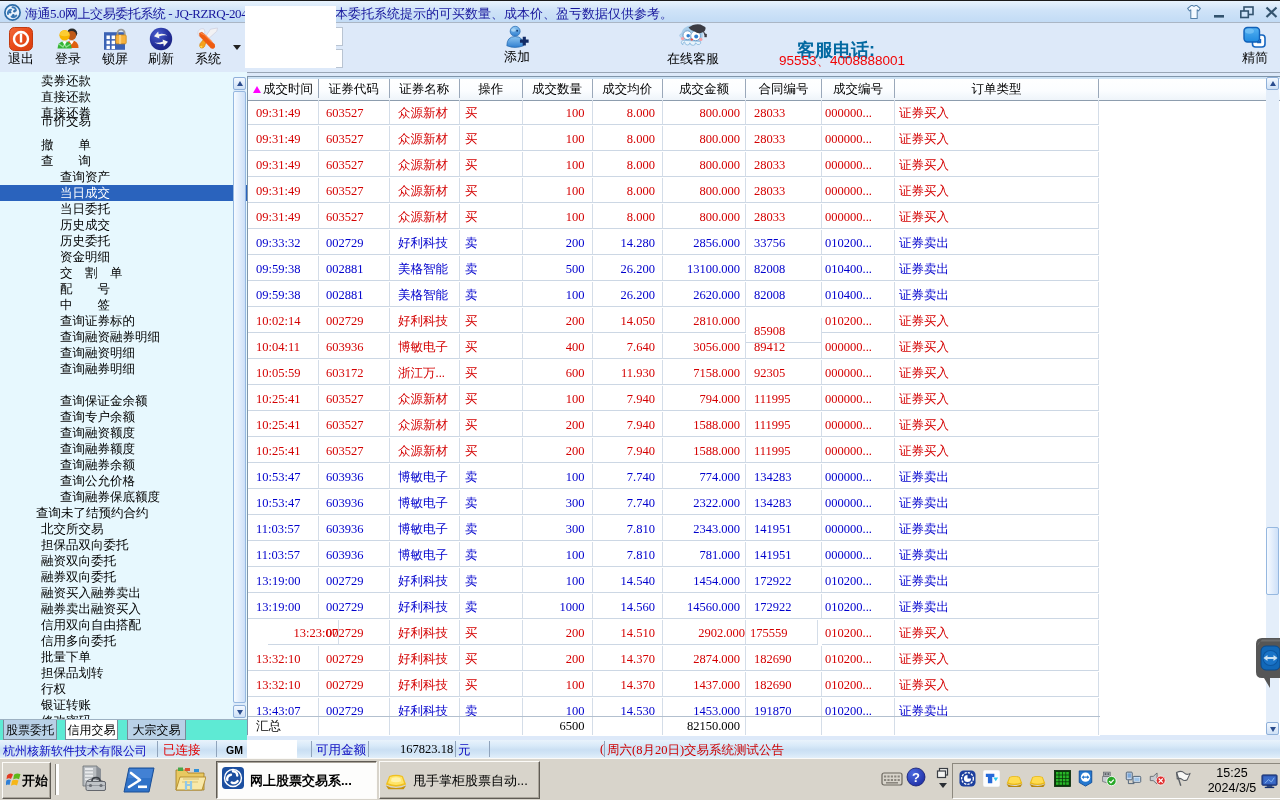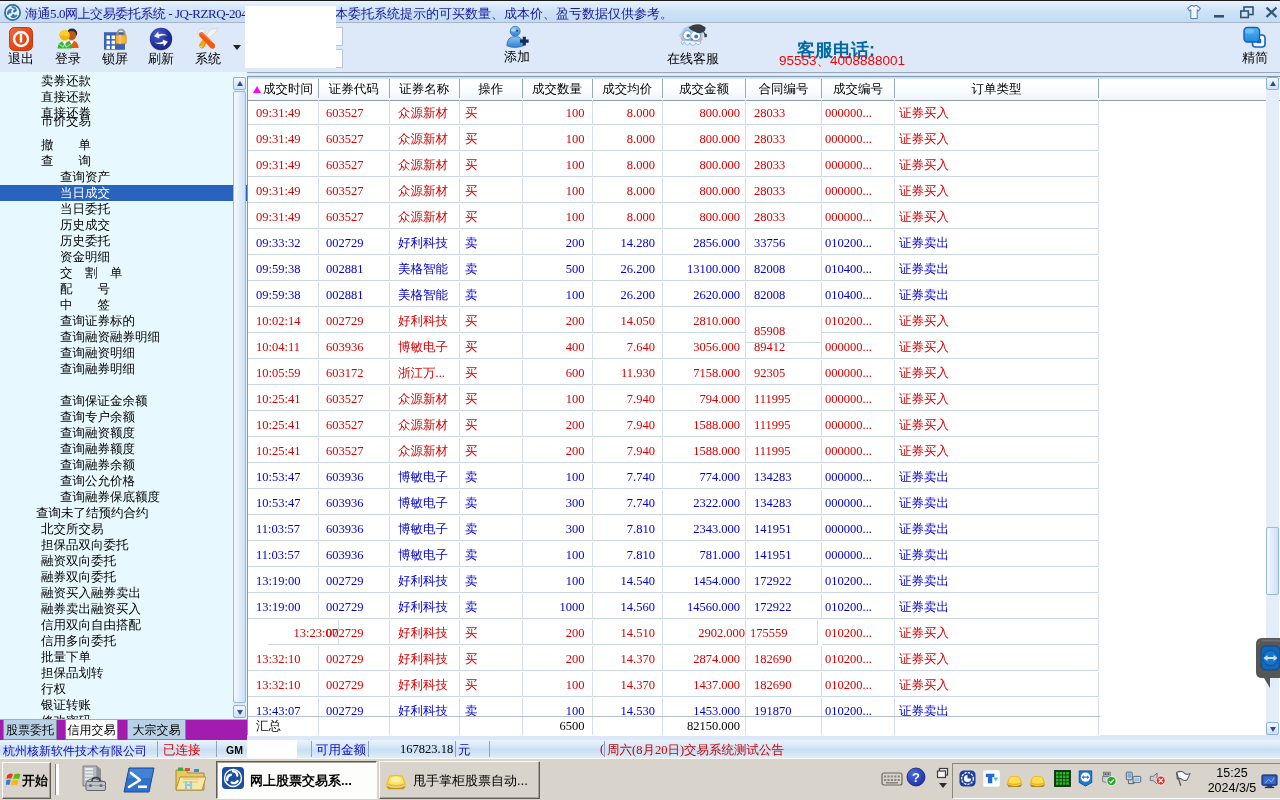--- a/index.html
+++ b/index.html
@@ -49,21 +49,21 @@
   #sortmark{position:absolute;width:0;height:0;border-left:4px solid transparent;border-right:4px solid transparent;border-bottom:7px solid #f0f}
   #gbody{position:absolute;left:0;top:23px;width:1032px;height:616px;overflow:hidden}
   .grow{position:absolute;left:0;width:852px;height:26px}
   .gcell{position:absolute;top:0;height:25px;line-height:26px;border-right:1px solid #d4dde8;
     border-bottom:1px solid #ccd7e4;box-sizing:border-box;font-size:12.5px;white-space:nowrap;overflow:hidden}
   .grow.buy{color:#d40000}
   .grow.sell{color:#0000cd}
   #gsum{position:absolute;left:0;top:639px;width:852px;height:19px;background:#fff;border-top:1px solid #b3c0cf;color:#000}
   #gsum .gcell{height:18px;line-height:18px;border-bottom:none}
   
-  #tabstrip{position:absolute;left:0;top:719px;width:247px;height:21px;background:#a21caf;border-top:1px solid #9db1c2;box-sizing:border-box}
+  #tabstrip{position:absolute;left:0;top:719px;width:247px;height:21px;background:#5eead4;border-top:1px solid #9db1c2;box-sizing:border-box}
   .tab{position:absolute;top:0px;height:20px;line-height:20px;text-align:center;font-size:12px;
     background:#b9d1e7;border:1px solid #7a8a99;border-top:none;box-sizing:border-box}
   .tab.active{background:#fff}
   
   #statusbar{position:absolute;left:0;top:740px;width:1280px;height:18px;
     background:linear-gradient(#e9f3fc,#d9eaf9 30%,#cadff3 55%,#d2e5f6 75%,#e2effa)}
   .sbv{position:absolute;top:1px;width:1px;height:16px;background:#90a4bc}
   .sbt{position:absolute;top:2px;font-size:12.5px;white-space:nowrap}
   
   #taskbar{position:absolute;left:0;top:758px;width:1280px;height:42px;background:#d8d4cb;border-top:1px solid #fbfaf7}

